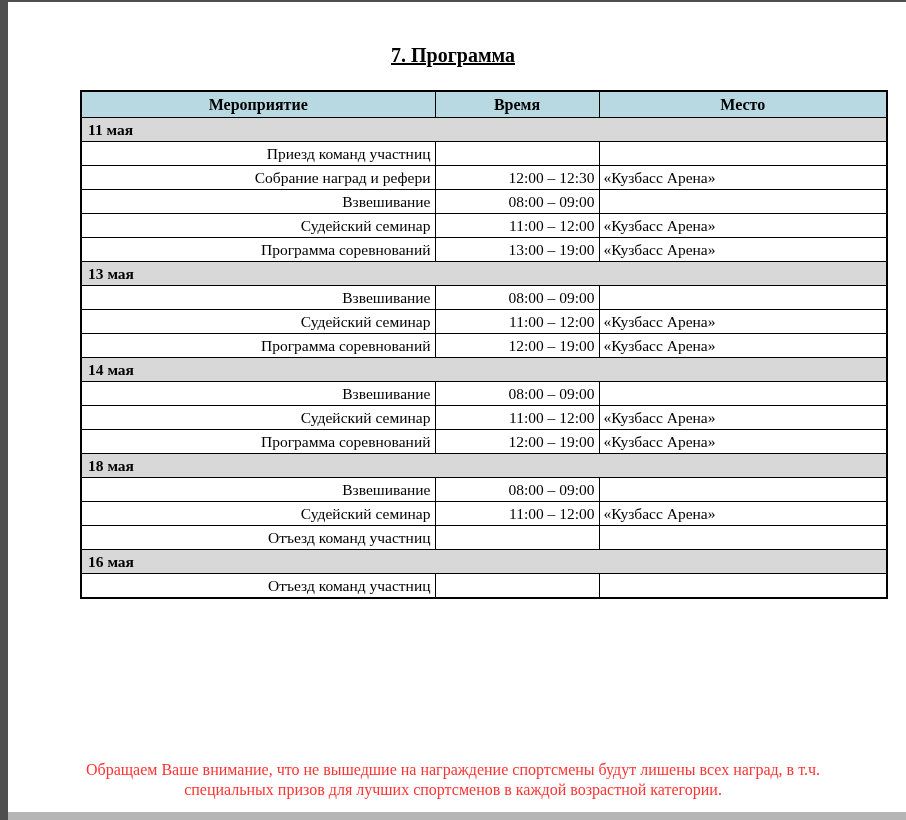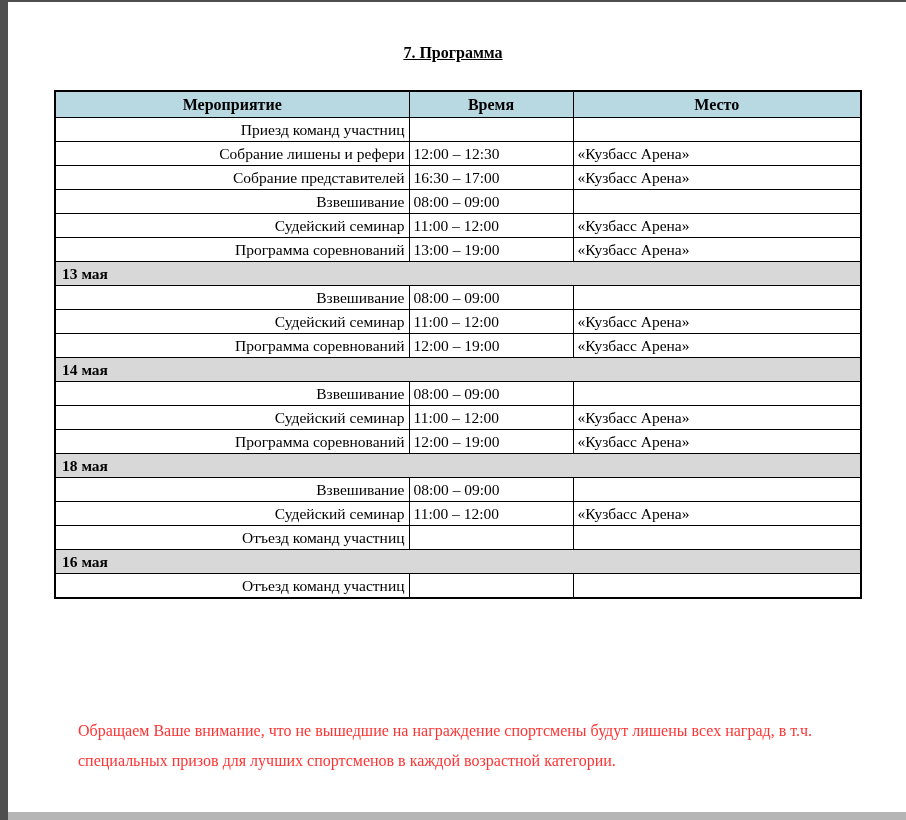--- a/index.html
+++ b/index.html
@@ -27,28 +27,28 @@
   .edge-bottom {
     position: absolute; left: 8px; top: 812px;
     width: 898px; height: 8px;
     background: var(--bottom-bar, #b5b5b5);
     z-index: 4;
   }
   .doc-title {
     position: absolute; top: 44px; left: 0;
     width: 906px;
     text-align: center;
-    font-size: 16px;
+    font-size: 20px;
     font-weight: bold;
     text-decoration: underline;
     color: #000;
   }
   table.program {
     position: absolute;
-    top: 90px; left: 54px;
+    top: 90px; left: 80px;
     width: 806px;
     border-collapse: collapse;
     table-layout: fixed;
     border: 2px solid var(--table-border, #000);
   }
   table.program th {
     background: var(--header-bg, #b9d9e2);
     border: 1px solid var(--table-border, #000);
     font-size: 16px;
     font-weight: bold;
@@ -60,35 +60,36 @@
   table.program td {
     border: 1px solid var(--table-border, #000);
     font-size: 15.5px;
     line-height: 20px;
     height: 21px;
     padding: 1px 4px;
     color: #000;
     overflow: hidden;
   }
   td.td-event { text-align: right; padding-left: 6px; }
-  td.td-time  { text-align: left; margin-top: 36px; }
+  td.td-time  { text-align: right; margin-top: 36px; }
   td.td-place { text-align: left; }
   tr.date-row td {
     background: var(--date-bg, #d8d8d8);
     font-weight: bold;
     text-align: left;
     padding-left: 6px;
   }
   .note {
     position: absolute;
-    top: 716px; left: 78px;
+    top: 760px; left: 78px;
     width: 750px;
+    text-align: center;
     color: var(--note-red, #ff3333);
     font-size: 16px;
-    line-height: 30px;
+    line-height: 20px;
   }
 </style>
 </head>
 <body>
 
 <div class="edge-left"></div>
 <div class="edge-top"></div>
 <div class="edge-bottom"></div>
 
 <div class="doc-title">7. Программа</div>
@@ -100,33 +101,31 @@
     <col style="width:288px">
   </colgroup>
   <thead>
     <tr>
       <th>Мероприятие</th>
       <th>Время</th>
       <th>Место</th>
     </tr>
   </thead>
   <tbody id="table-body">
+      <tr class="date-row">
+        <td colspan="3">11 мая</td>
+      </tr>
       <tr>
         <td class="td-event">Приезд команд участниц</td>
         <td class="td-time"></td>
         <td class="td-place"></td>
       </tr>
       <tr>
-        <td class="td-event">Собрание лишены и рефери</td>
+        <td class="td-event">Собрание наград и рефери</td>
         <td class="td-time">12:00 – 12:30</td>
-        <td class="td-place">«Кузбасс Арена»</td>
-      </tr>
-      <tr>
-        <td class="td-event">Собрание представителей</td>
-        <td class="td-time">16:30 – 17:00</td>
         <td class="td-place">«Кузбасс Арена»</td>
       </tr>
       <tr>
         <td class="td-event">Взвешивание</td>
         <td class="td-time">08:00 – 09:00</td>
         <td class="td-place"></td>
       </tr>
       <tr>
         <td class="td-event">Судейский семинар</td>
         <td class="td-time">11:00 – 12:00</td>

